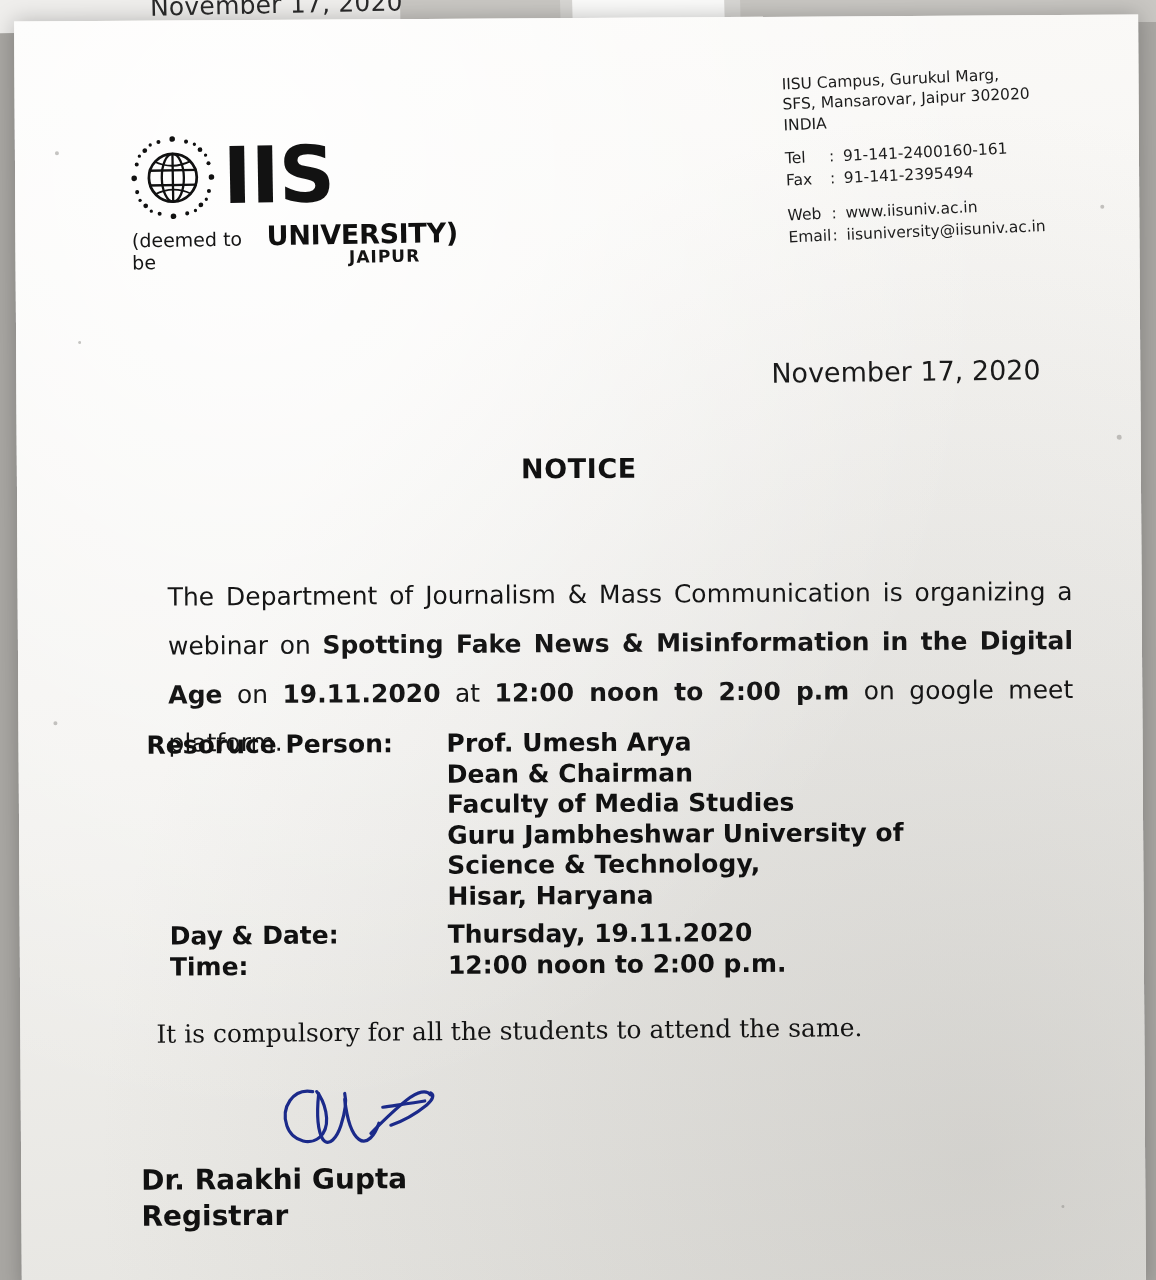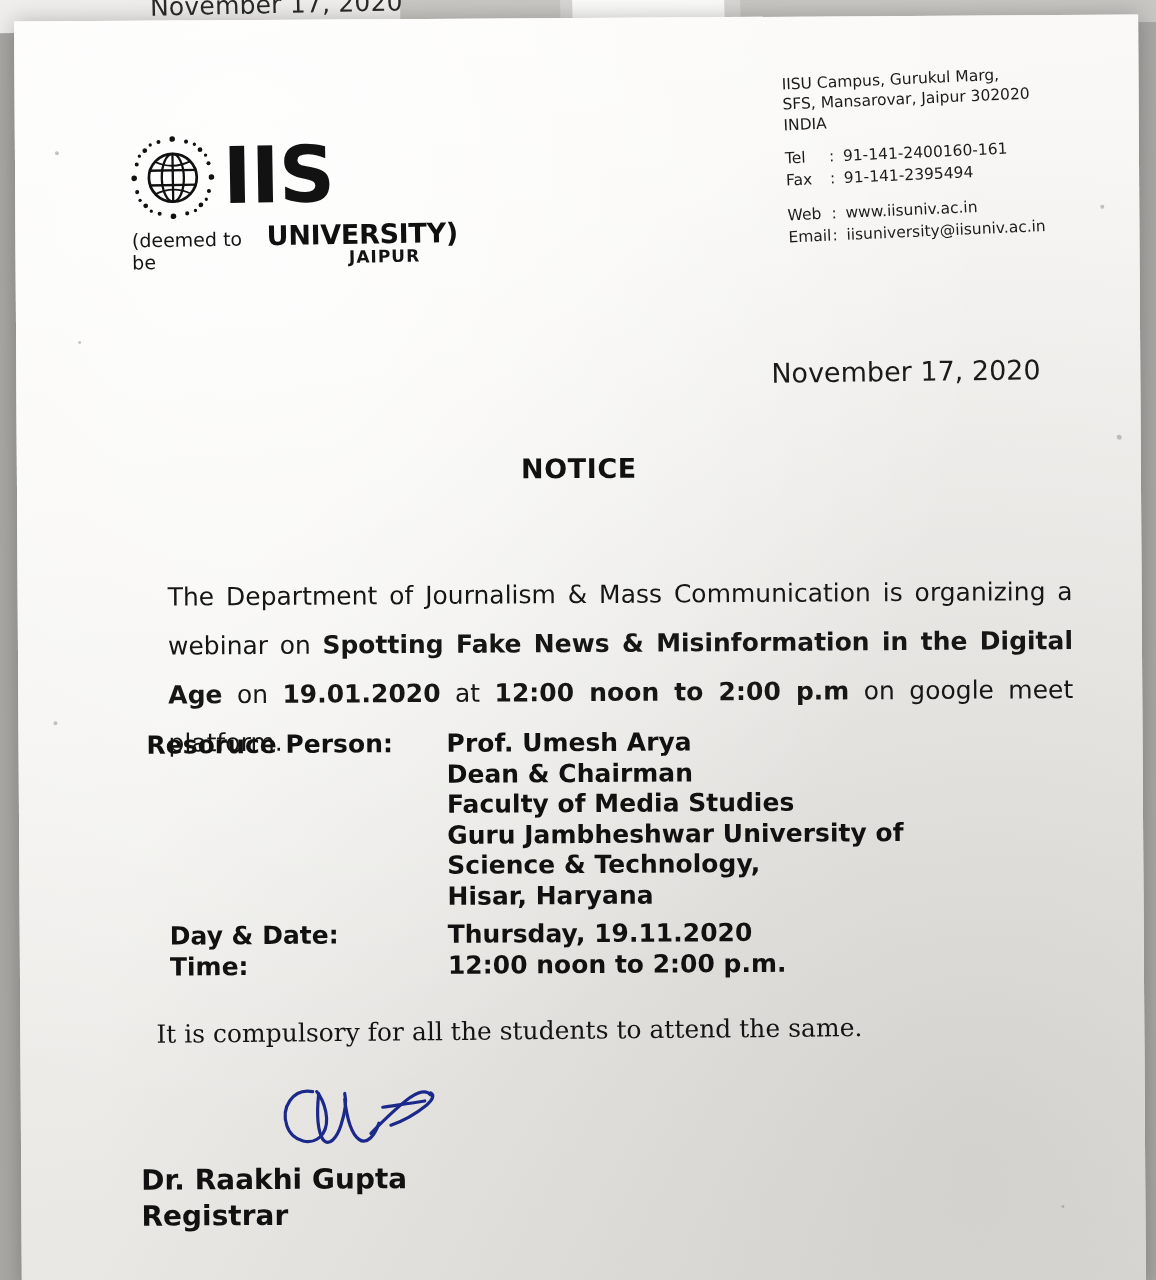--- a/index.html
+++ b/index.html
@@ -369,21 +369,21 @@
           <td>iisuniversity@iisuniv.ac.in</td>
         </tr>
       </tbody>
         </table>
     </div>
 
     <div class="doc-date">November 17, 2020</div>
 
     <div class="notice-title">NOTICE</div>
 
-    <p class="para"><span>The Department of Journalism &amp; Mass Communication is organizing a webinar on </span><b>Spotting Fake News &amp; Misinformation in the Digital Age</b><span> on </span><b>19.01.2020</b><span> at </span><b>12:00 noon to 2:00 p.m</b><span> on google meet platform.</span></p>
+    <p class="para"><span>The Department of Journalism &amp; Mass Communication is organizing a webinar on </span><b>Spotting Fake News &amp; Misinformation in the Digital Age</b><span> on </span><b>19.11.2020</b><span> at </span><b>12:00 noon to 2:00 p.m</b><span> on google meet platform.</span></p>
 
     <div class="detail-block">
       <div class="detail-row">
         <div class="detail-label">Resoruce Person:</div>
         <div class="detail-value rp-lines">
           <div>Prof. Umesh Arya</div>
           <div>Dean &amp; Chairman</div>
           <div>Faculty of Media Studies</div>
           <div>Guru Jambheshwar University of</div>
           <div>Science &amp; Technology,</div>

